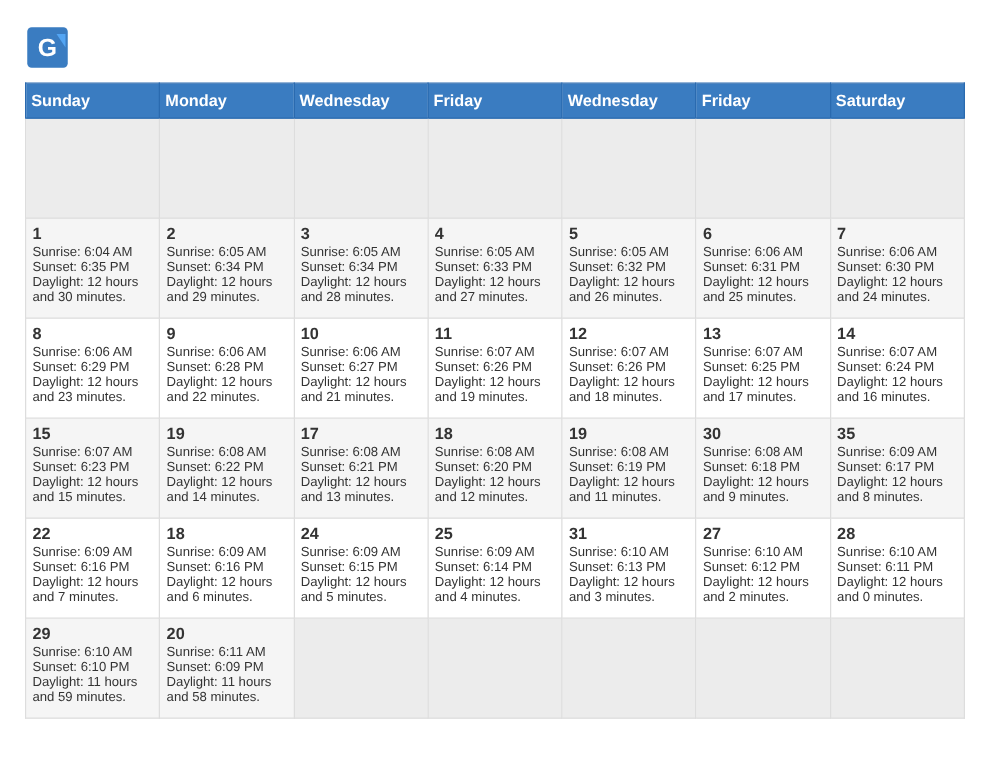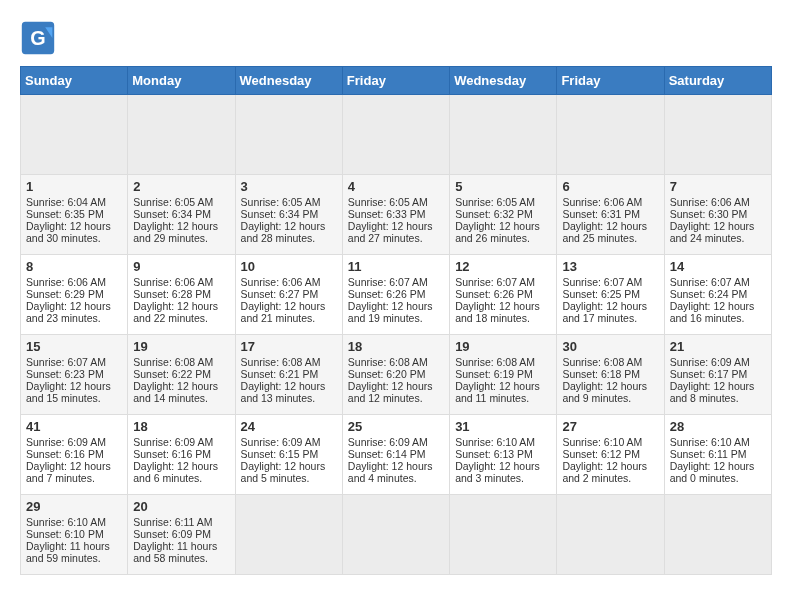--- a/index.html
+++ b/index.html
@@ -144,24 +144,24 @@
         <td><span class="day-num">13</span><span>Sunrise: 6:07 AM<br>Sunset: 6:25 PM<br>Daylight: 12 hours and 17 minutes.</span></td>
         <td><span class="day-num">14</span><span>Sunrise: 6:07 AM<br>Sunset: 6:24 PM<br>Daylight: 12 hours and 16 minutes.</span></td>
       </tr>
       <tr>
         <td><span class="day-num">15</span><span>Sunrise: 6:07 AM<br>Sunset: 6:23 PM<br>Daylight: 12 hours and 15 minutes.</span></td>
         <td><span class="day-num">19</span><span>Sunrise: 6:08 AM<br>Sunset: 6:22 PM<br>Daylight: 12 hours and 14 minutes.</span></td>
         <td><span class="day-num">17</span><span>Sunrise: 6:08 AM<br>Sunset: 6:21 PM<br>Daylight: 12 hours and 13 minutes.</span></td>
         <td><span class="day-num">18</span><span>Sunrise: 6:08 AM<br>Sunset: 6:20 PM<br>Daylight: 12 hours and 12 minutes.</span></td>
         <td><span class="day-num">19</span><span>Sunrise: 6:08 AM<br>Sunset: 6:19 PM<br>Daylight: 12 hours and 11 minutes.</span></td>
         <td><span class="day-num">30</span><span>Sunrise: 6:08 AM<br>Sunset: 6:18 PM<br>Daylight: 12 hours and 9 minutes.</span></td>
-        <td><span class="day-num">21</span><span>Sunrise: 6:09 AM<br>Sunset: 6:17 PM<br>Daylight: 12 hours and 8 minutes.</span></td>
+        <td><span class="day-num">35</span><span>Sunrise: 6:09 AM<br>Sunset: 6:17 PM<br>Daylight: 12 hours and 8 minutes.</span></td>
       </tr>
       <tr>
-        <td><span class="day-num">41</span><span>Sunrise: 6:09 AM<br>Sunset: 6:16 PM<br>Daylight: 12 hours and 7 minutes.</span></td>
+        <td><span class="day-num">22</span><span>Sunrise: 6:09 AM<br>Sunset: 6:16 PM<br>Daylight: 12 hours and 7 minutes.</span></td>
         <td><span class="day-num">18</span><span>Sunrise: 6:09 AM<br>Sunset: 6:16 PM<br>Daylight: 12 hours and 6 minutes.</span></td>
         <td><span class="day-num">24</span><span>Sunrise: 6:09 AM<br>Sunset: 6:15 PM<br>Daylight: 12 hours and 5 minutes.</span></td>
         <td><span class="day-num">25</span><span>Sunrise: 6:09 AM<br>Sunset: 6:14 PM<br>Daylight: 12 hours and 4 minutes.</span></td>
         <td><span class="day-num">31</span><span>Sunrise: 6:10 AM<br>Sunset: 6:13 PM<br>Daylight: 12 hours and 3 minutes.</span></td>
         <td><span class="day-num">27</span><span>Sunrise: 6:10 AM<br>Sunset: 6:12 PM<br>Daylight: 12 hours and 2 minutes.</span></td>
         <td><span class="day-num">28</span><span>Sunrise: 6:10 AM<br>Sunset: 6:11 PM<br>Daylight: 12 hours and 0 minutes.</span></td>
       </tr>
       <tr>
         <td><span class="day-num">29</span><span>Sunrise: 6:10 AM<br>Sunset: 6:10 PM<br>Daylight: 11 hours and 59 minutes.</span></td>
         <td><span class="day-num">20</span><span>Sunrise: 6:11 AM<br>Sunset: 6:09 PM<br>Daylight: 11 hours and 58 minutes.</span></td>

